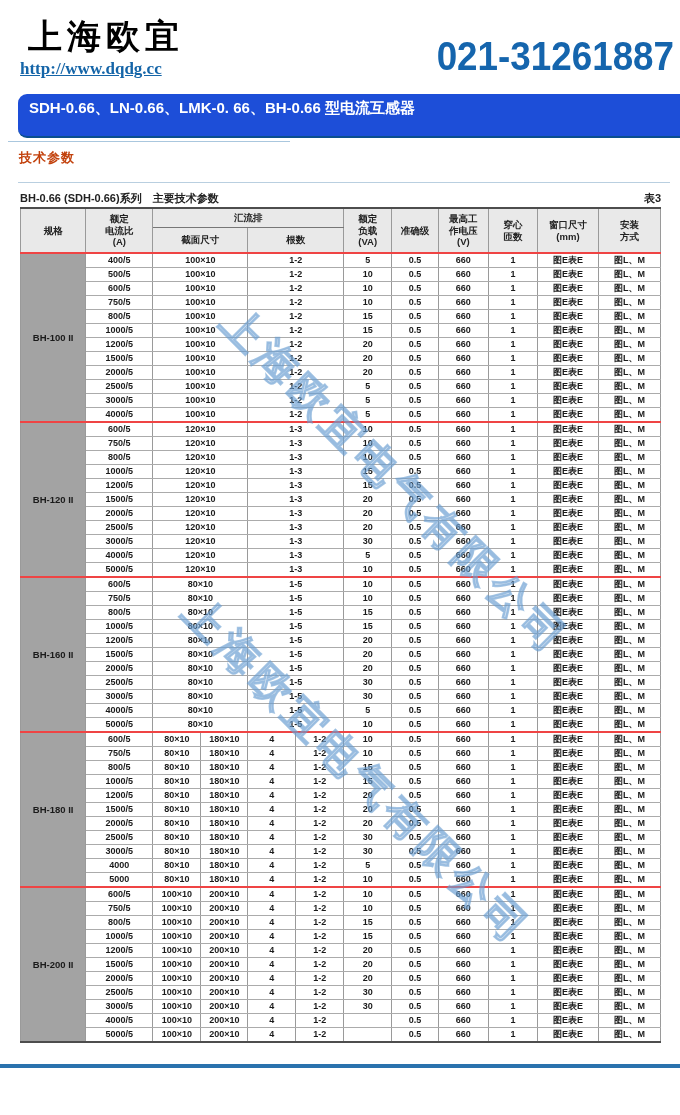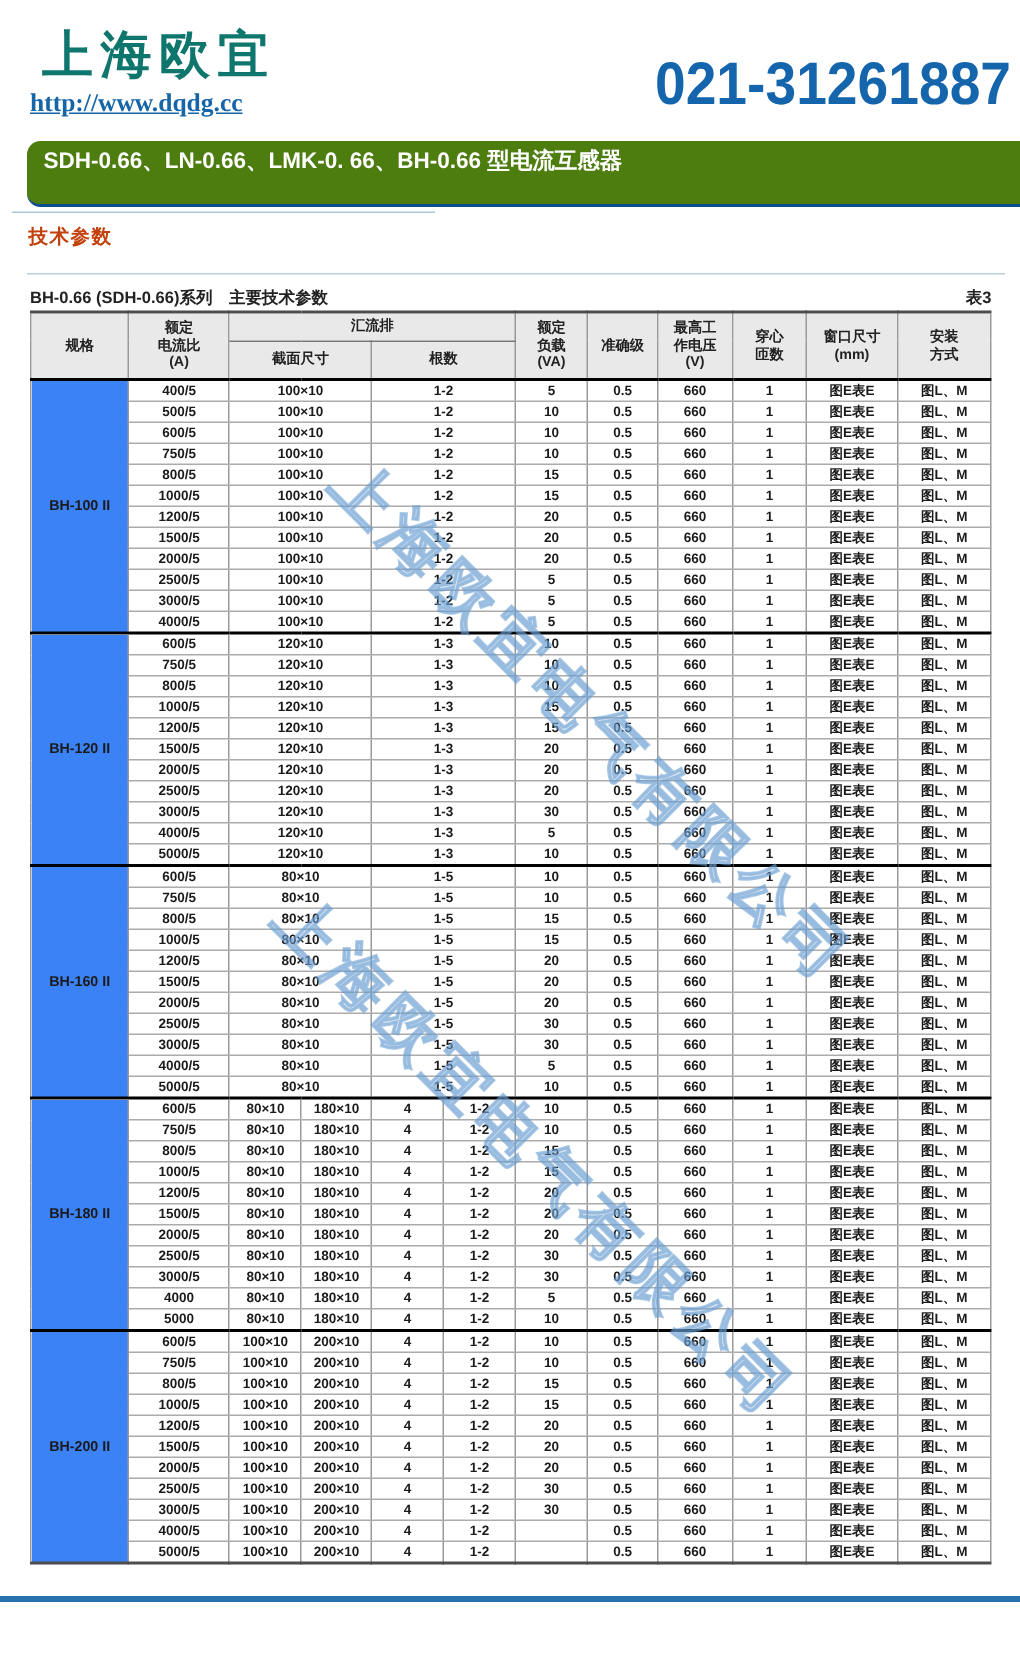--- a/index.html
+++ b/index.html
@@ -9,39 +9,39 @@
     position: relative;
     overflow: hidden;
     font-family: "Liberation Sans", "DejaVu Sans", sans-serif;
     color: #1a1a1a;
   }
 
   
   .logo {
     position: absolute; left: 28px; top: 14px;
     font-size: 34px; font-weight: 800; letter-spacing: 5px;
-    color: #0f766e;
+    color: #000000;
   }
   .site-url {
     position: absolute; left: 20px; top: 59px;
     font-family: "Liberation Serif", "DejaVu Serif", serif;
     font-size: 17px; font-weight: bold;
     color: #1565a8; text-decoration: underline;
   }
   .phone {
     position: absolute; right: 6px; top: 34px;
     font-size: 40px; font-weight: bold; letter-spacing: 0px;
     color: #1565ad;
     transform: scaleX(0.92); transform-origin: right center;
   }
 
   
   .banner {
     position: absolute; left: 18px; top: 94px; right: 0; height: 44px;
-    background: #4d7c0f;
+    background: #1d4ed8;
     border-radius: 9px 0 0 9px;
     padding: 4px 0 0 11px;
     border-bottom: 2px solid #0a4f8f;
   }
   .banner-title {
     color: #ffffff; font-size: 15px; font-weight: bold;
     line-height: 19px; white-space: nowrap;
   }
   .banner-subtitle {
     color: #dce9f5; font-size: 13px; font-weight: normal;
@@ -90,23 +90,23 @@
   }
   table.spec thead tr.h1 th { height: 19px; }
   table.spec thead tr.h2 th { height: 26px; text-align: center; }
   table.spec tbody td {
     height: 13px; line-height: 13px;
     font-size: 9px; font-weight: bold; color: #1a1a1a;
     border-top: 1px solid #ababab; border-bottom: 1px solid #ababab;
     white-space: nowrap;
   }
   table.spec tbody td.spec-cell {
-    font-size: 9.5px; background: #3b82f6; margin-top: 40px;
-  }
-  table.spec tbody tr.group-start td { border-top: 2px solid #000000; }
+    font-size: 9.5px; background: #a3a3a3; margin-top: 40px;
+  }
+  table.spec tbody tr.group-start td { border-top: 2px solid #ef4444; }
 
   
   .watermark {
     position: absolute;
     font-size: 42px; font-weight: bold; letter-spacing: 5px;
     color: rgba(125, 170, 215, 0.30);
     -webkit-text-stroke: 1.2px rgba(100, 155, 208, 0.55);
     transform: rotate(45deg); transform-origin: left top;
     white-space: nowrap; pointer-events: none; z-index: 5;
   }

